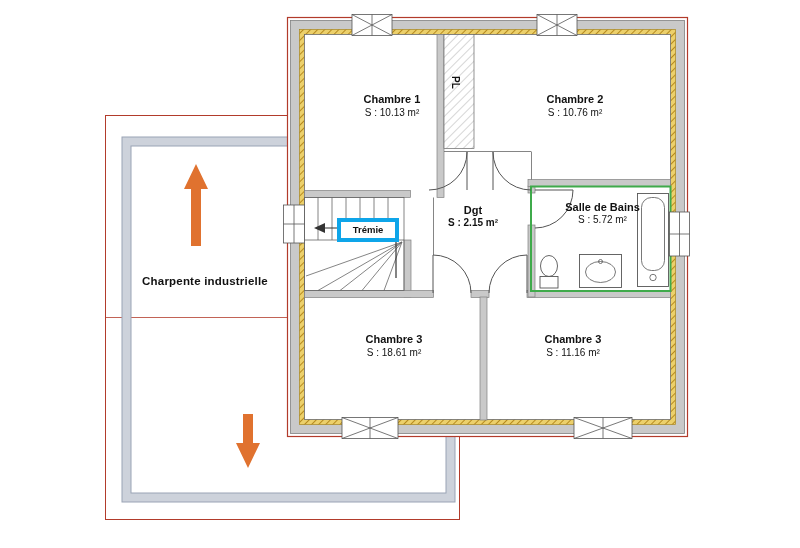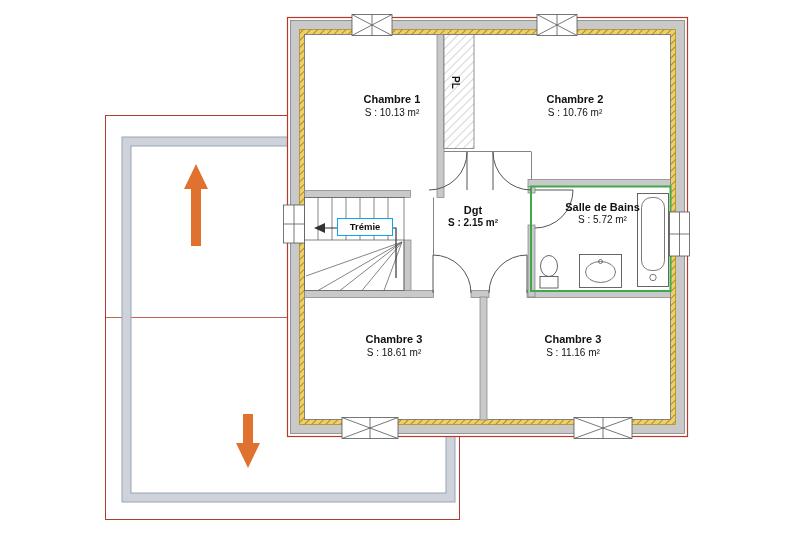--- a/index.html
+++ b/index.html
@@ -7,21 +7,21 @@
     position:relative;width:705px;height:548px;background:#ffffff;overflow:hidden;
     font-family:"Liberation Sans",sans-serif;color:#111;
   }
   .stage svg{position:absolute;left:0;top:0;z-index:1;}
   .lbl{position:absolute;z-index:2;text-align:center;white-space:nowrap;}
   .room-name{font-size:11px;font-weight:bold;}
   .room-area{font-size:10px;}
   .pl-label{font-size:10px;font-weight:bold;writing-mode:vertical-rl;}
   .tremie-box{
     position:absolute;z-index:3;left:337px;top:218px;width:54px;height:16px;
-    background:#ffffff;border:1px solid #0ea5e9;font-size:9.5px;font-weight:bold;
+    background:#ffffff;border:4px solid #0ea5e9;font-size:9.5px;font-weight:bold;
     line-height:16px;text-align:center;
   }
   .charpente-label{font-size:11.5px;font-weight:bold;letter-spacing:.2px;}
 </style>
 </head>
 <body>
 
 <div class="stage">
 
 <svg width="800" height="548" viewBox="0 0 800 548">
@@ -194,14 +194,15 @@
 <div class="lbl room-name" style="left:334px;top:333px;width:120px;">Chambre 3</div>
 <div class="lbl room-area" style="left:334px;top:347px;width:120px;">S : 18.61 m²</div>
 
 <div class="lbl room-name" style="left:513px;top:333px;width:120px;">Chambre 3</div>
 <div class="lbl room-area" style="left:513px;top:347px;width:120px;">S : 11.16 m²</div>
 
 <div class="lbl pl-label" style="left:450px;top:76px;">PL</div>
 
 <div class="tremie-box">Trémie</div>
 
+<div class="lbl charpente-label" style="left:115px;top:275px;width:180px;">Charpente industrielle</div>
 
 </div>
 
 </body></html>

